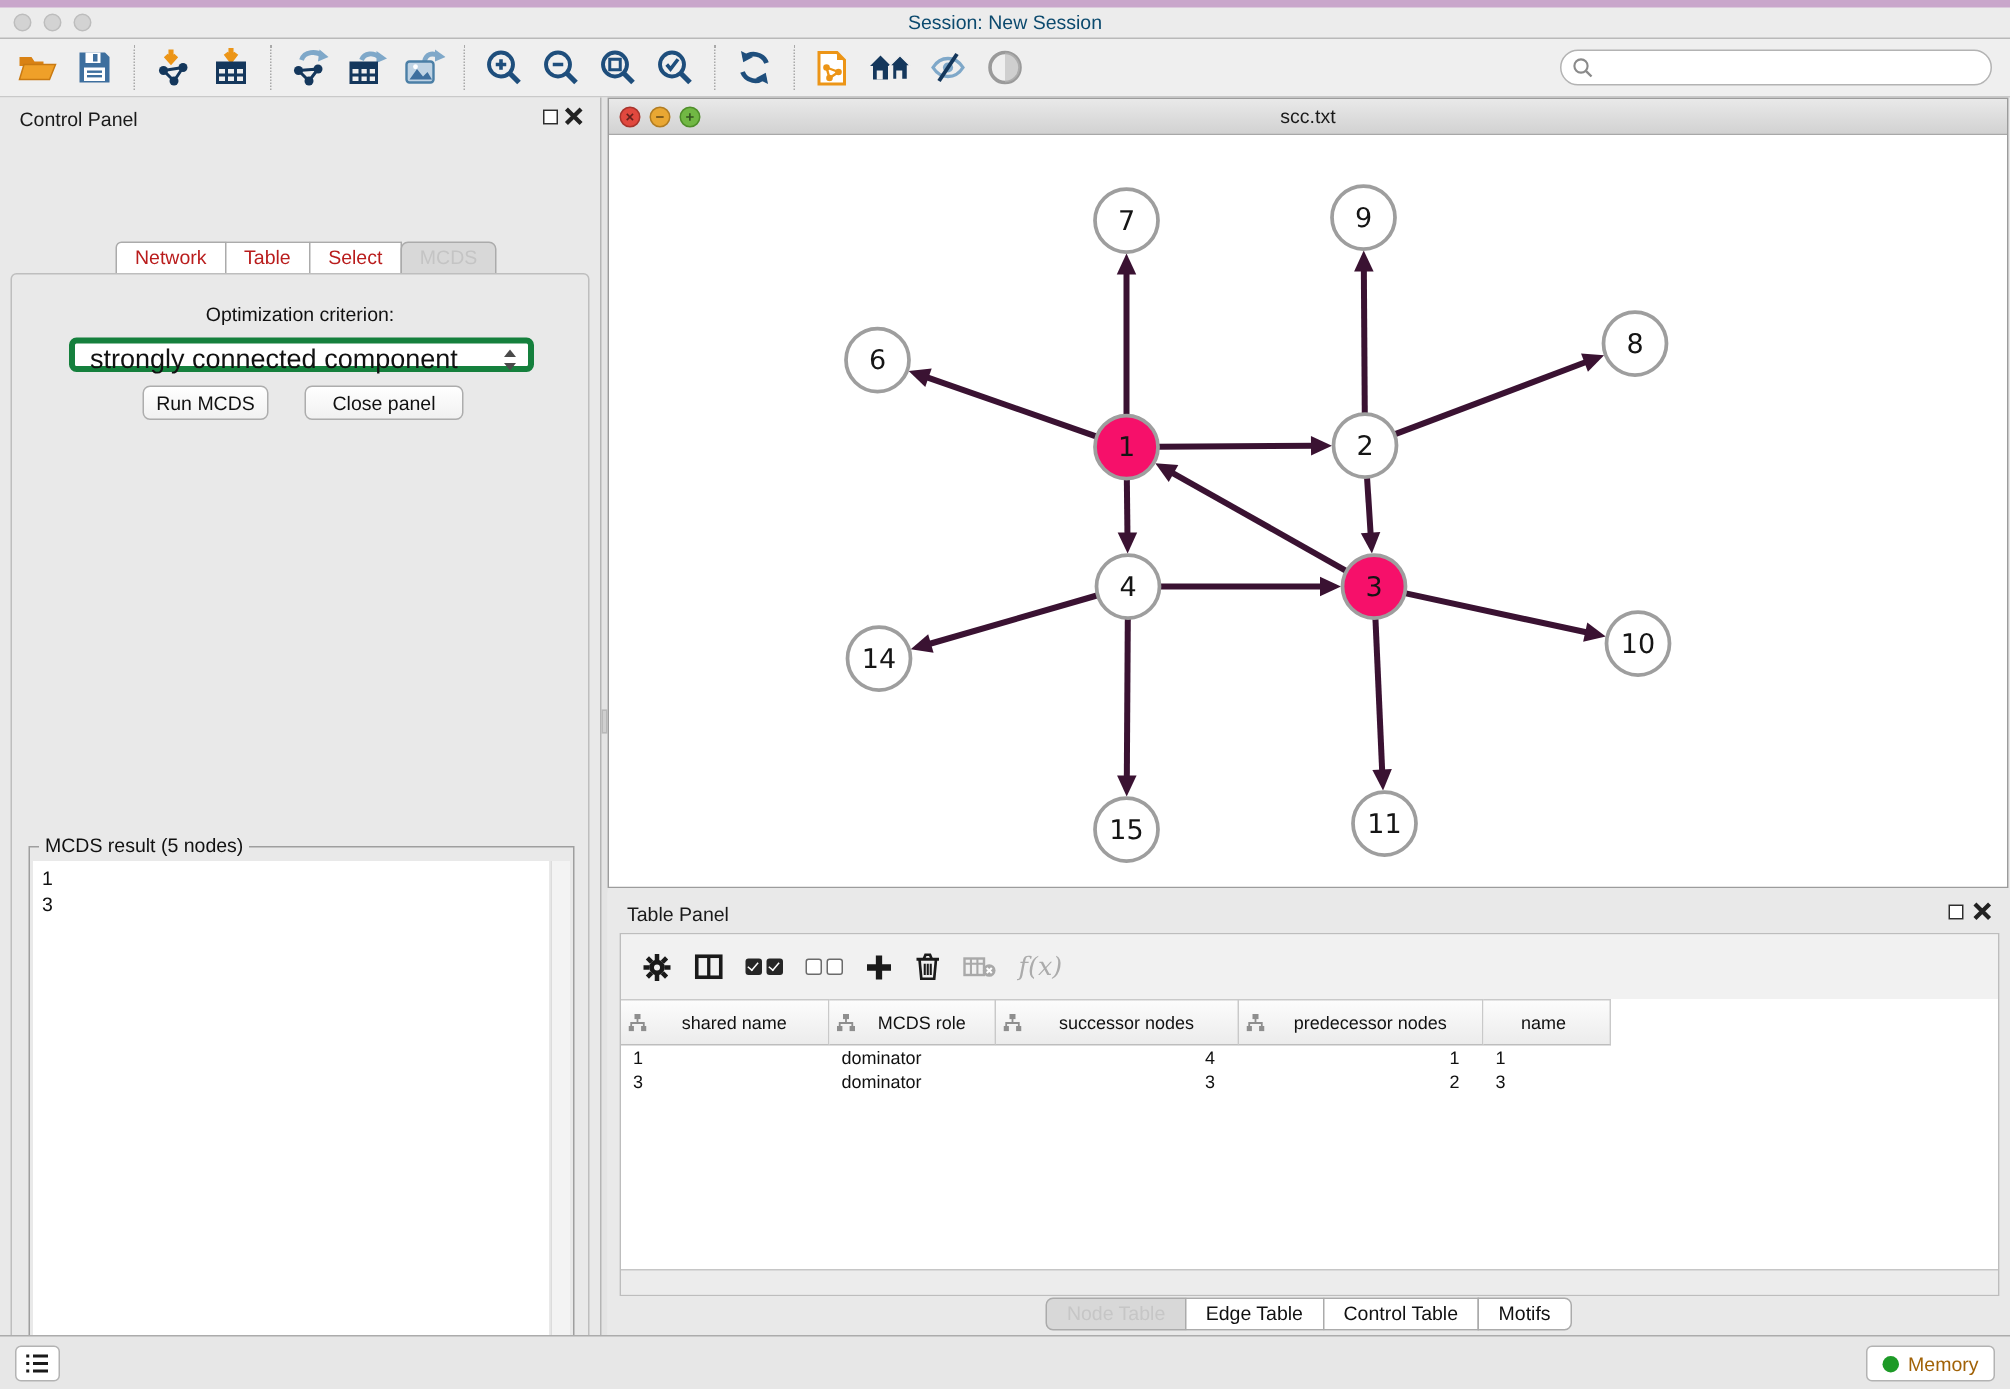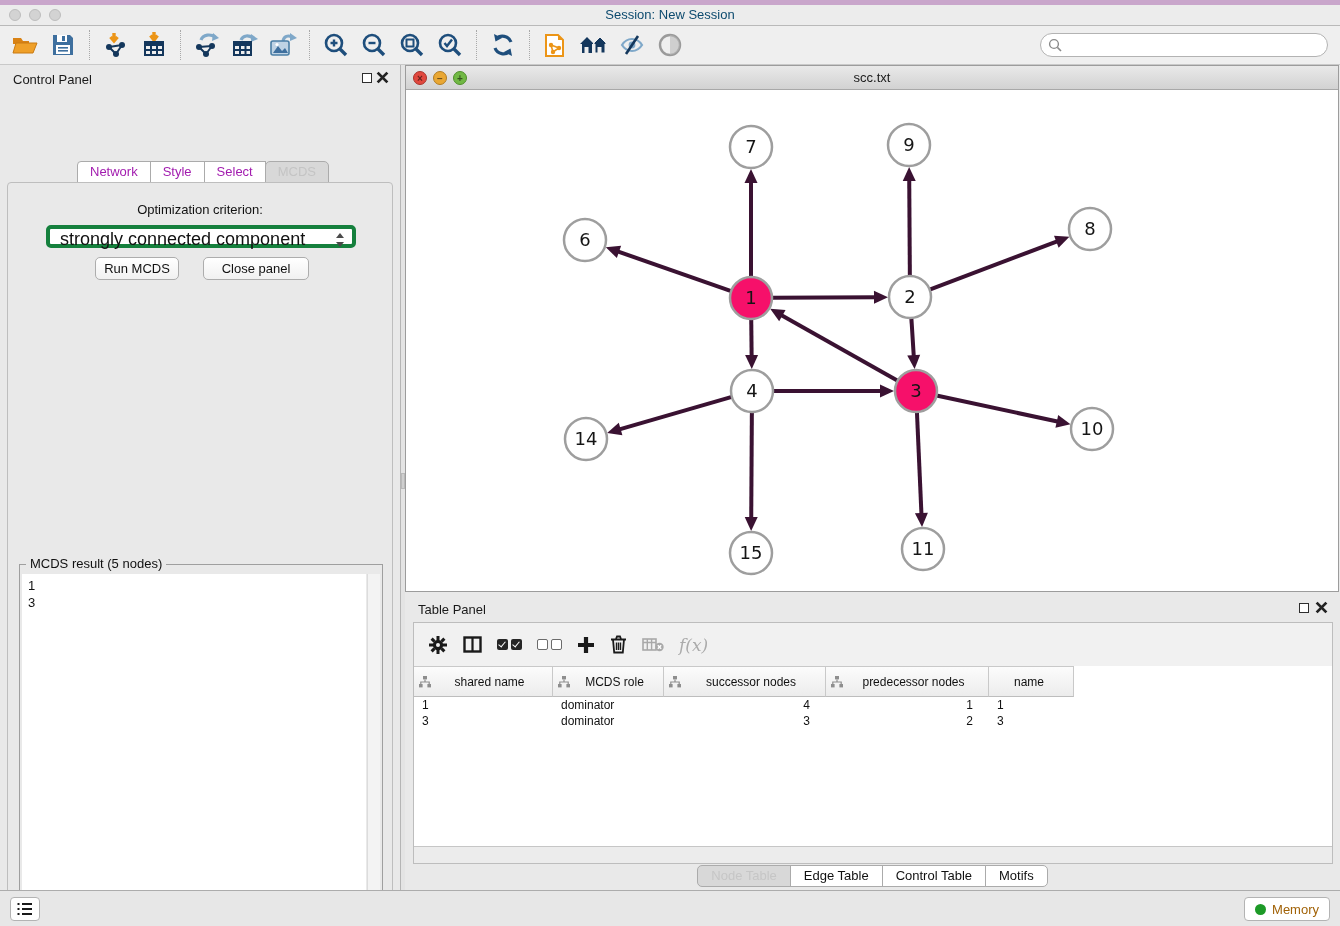--- a/index.html
+++ b/index.html
@@ -19,21 +19,21 @@
   .searchbox { margin-left:auto; margin-right:12px; width:288px; height:24px; background:#FFF; border:1px solid #B3B3B3; border-radius:12px; display:flex; align-items:center; padding-left:7px; }
   .searchbox input { border:none; outline:none; flex:1; font-size:12px; background:transparent; margin-left:4px; }
 
   
   .cpanel { position:absolute; left:0; top:65px; width:400px; height:825px; background:#E9E9E9; }
   .panel-head { position:relative; height:28px; }
   .panel-head .ptitle { position:absolute; left:13px; top:7px; font-size:13px; color:#1A1A1A; }
   .float-ico { position:absolute; top:8px; width:10px; height:10px; border:1.6px solid #2E2E2E; background:#fff; }
   .close-ico { position:absolute; top:6px; width:13px; height:13px; }
   .ctabs { position:absolute; left:77px; top:96px; display:flex; }
-  .ctab { height:22px; line-height:20px; padding:0 12px; font-size:13px; background:#FFF; border:1px solid #ABABAB; margin-left:-1px; color:#a21caf; }
+  .ctab { height:22px; line-height:20px; padding:0 12px; font-size:13px; background:#FFF; border:1px solid #ABABAB; margin-left:-1px; color:#b91c1c; }
   .ctab:first-child { margin-left:0; border-radius:4px 0 0 0; }
   .ctab.sel { background:#D8D8D8; color:#C4C4C4; border-radius:5px 5px 0 0; }
   .cbody { position:absolute; left:7px; top:117px; width:386px; height:766px; border:1px solid #BEBEBE; border-radius:4px; background:#E9E9E9; }
   .crit-label { position:absolute; top:19px; left:0; width:100%; text-align:center; font-size:13px; color:#111; }
   .cselect { position:absolute; left:38px; top:42px; width:310px; height:23px; background:#FFF; border:4px solid #15803d; border-radius:5px; font-size:18px; line-height:21px; padding-left:10px; color:#111; }
   .spin { position:absolute; right:7px; top:4px; width:9px; height:14px; }
   .spin .up { position:absolute; top:0; left:0; width:0; height:0; border-left:4.5px solid transparent; border-right:4.5px solid transparent; border-bottom:5px solid #4A4A4A; }
   .spin .dn { position:absolute; bottom:0; left:0; width:0; height:0; border-left:4.5px solid transparent; border-right:4.5px solid transparent; border-top:5px solid #4A4A4A; }
   .cbtn { position:absolute; top:74px; height:23px; background:linear-gradient(#FFFFFF,#F1F1F1); border:1px solid #ADADAD; border-radius:5px; font-size:13px; text-align:center; color:#111; line-height:21px; }
   .btn-run { left:87px; width:84px; }
@@ -250,21 +250,21 @@
 <div class="cpanel">
   <div class="panel-head">
     <div class="ptitle">Control Panel</div>
     <div class="float-ico" style="right:28px"></div>
     <svg class="close-ico" style="right:11px" viewBox="0 0 12 12">
         <path d="M1.5 1.5 L10.5 10.5 M10.5 1.5 L1.5 10.5" stroke="#222" stroke-width="2.6"></path>
       </svg>
   </div>
   <div class="ctabs">
     <div class="ctab">Network</div>
-    <div class="ctab">Style</div>
+    <div class="ctab">Table</div>
     <div class="ctab">Select</div>
     <div class="ctab sel">MCDS</div>
   </div>
   <div class="cbody">
     <div class="crit-label">Optimization criterion:</div>
     <div class="cselect">
       <span>strongly connected component</span>
       <span class="spin">
           <span class="up"></span>
           <span class="dn"></span>

